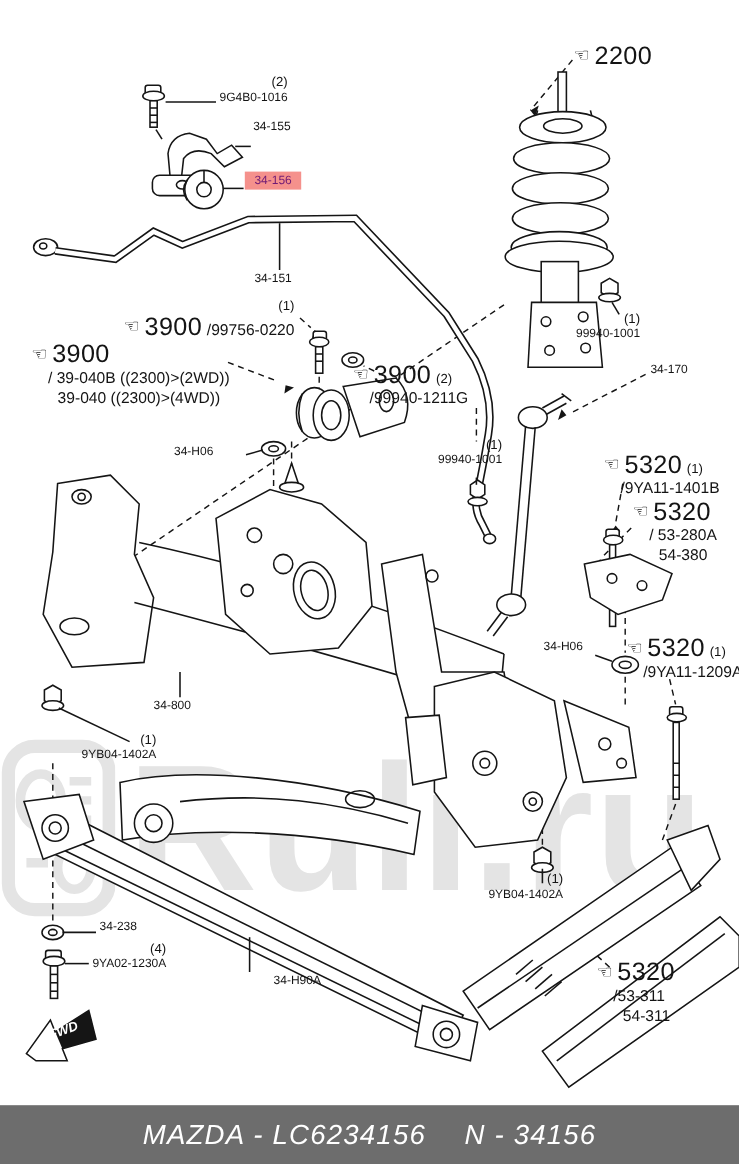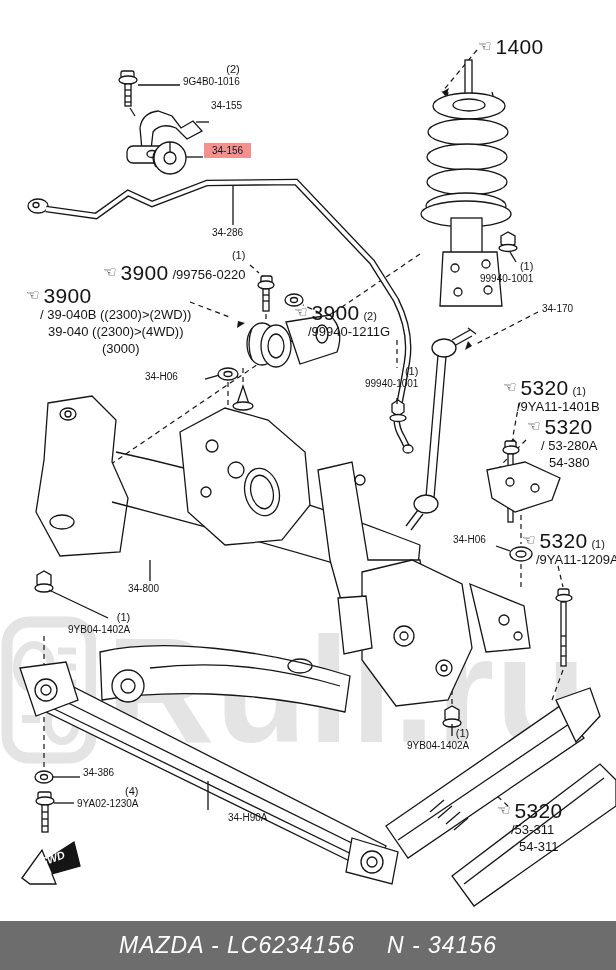--- a/index.html
+++ b/index.html
@@ -16,21 +16,21 @@
   .part-label .count{display:block;font-size:11px;line-height:1;text-align:right;margin-bottom:1px;}
   .part-label .row{display:flex;align-items:center;gap:4px;}
   .part-label .icon{font-size:15px;line-height:1;font-family:"DejaVu Sans",sans-serif;}
   .part-label.lg .text{font-size:21px;line-height:1;letter-spacing:0.3px;}
   .part-label.sm .text{font-size:10px;line-height:1.1;}
   .part-label .suffix{font-size:13px;align-self:center;margin-top:3px;}
   .part-label .count-inline{font-size:11px;align-self:flex-end;padding-bottom:1px;}
   .part-label ul.sub{list-style:none;margin:1px 0 0 0;padding:0 0 0 14px;font-size:13px;line-height:1.3;}
   .part-label ul.sub li:nth-child(2){padding-left:8px;}
   .part-label ul.sub li:nth-child(3){padding-left:62px;}
-  .part-label.highlighted .text{background:#f5918c;color:#0f172a;padding:2px 8px;text-align:right;}
+  .part-label.highlighted .text{background:#f5918c;color:#701a75;padding:2px 8px;text-align:right;}
   
   #footer{position:absolute;left:0;bottom:0;width:616px;height:49px;background:#6d6d6d;z-index:4;
           display:flex;align-items:center;justify-content:center;gap:32px;
           color:#ffffff;font-size:23px;letter-spacing:1px;font-style:italic;}
   svg .ln{stroke:#151515;stroke-width:1.3;fill:none;}
   svg .lnw{stroke:#151515;stroke-width:1.3;fill:#ffffff;}
   svg .dash{stroke:#151515;stroke-width:1.2;fill:none;stroke-dasharray:5 4;}
   svg .ah{fill:#151515;stroke:none;}
   svg .wm{stroke:#e4e4e4;fill:none;}
 </style>
@@ -301,27 +301,27 @@
           <span class="text">34-155</span>
         </span>
       </div>
       <div class="part-label sm highlighted" style="left: 204px; top: 143px;">
         <span class="row">
           <span class="text">34-156</span>
         </span>
       </div>
       <div class="part-label sm" style="left: 212px; top: 227px;">
         <span class="row">
-          <span class="text">34-286</span>
+          <span class="text">34-151</span>
         </span>
       </div>
       <div class="part-label lg" style="left: 478px; top: 36px;">
         <span class="row">
           <span class="icon">☜</span>
-          <span class="text">1400</span>
+          <span class="text">2200</span>
         </span>
       </div>
       <div class="part-label sm" style="left: 480px; top: 261px;">
         <span class="count">(1)</span>
         <span class="row">
           <span class="text">99940-1001</span>
         </span>
       </div>
       <div class="part-label lg" style="left: 103px; top: 250px;">
         <span class="count">(1)</span>
@@ -332,21 +332,20 @@
         </span>
       </div>
       <div class="part-label lg" style="left: 26px; top: 285px;">
         <span class="row">
           <span class="icon">☜</span>
           <span class="text">3900</span>
         </span>
         <ul class="sub">
           <li>/ 39-040B ((2300)&gt;(2WD))</li>
           <li>39-040 ((2300)&gt;(4WD))</li>
-          <li>(3000)</li>
         </ul>
       </div>
       <div class="part-label lg" style="left: 294px; top: 302px;">
         <span class="row">
           <span class="icon">☜</span>
           <span class="text">3900</span>
           <span class="count-inline">(2)</span>
         </span>
         <ul class="sub">
           <li>/99940-1211G</li>
@@ -415,21 +414,21 @@
         </span>
       </div>
       <div class="part-label sm" style="left: 407px; top: 728px;">
         <span class="count">(1)</span>
         <span class="row">
           <span class="text">9YB04-1402A</span>
         </span>
       </div>
       <div class="part-label sm" style="left: 83px; top: 767px;">
         <span class="row">
-          <span class="text">34-386</span>
+          <span class="text">34-238</span>
         </span>
       </div>
       <div class="part-label sm" style="left: 77px; top: 786px;">
         <span class="count">(4)</span>
         <span class="row">
           <span class="text">9YA02-1230A</span>
         </span>
       </div>
       <div class="part-label sm" style="left: 181px; top: 812px; margin-left: 47px;">
         <span class="row">

